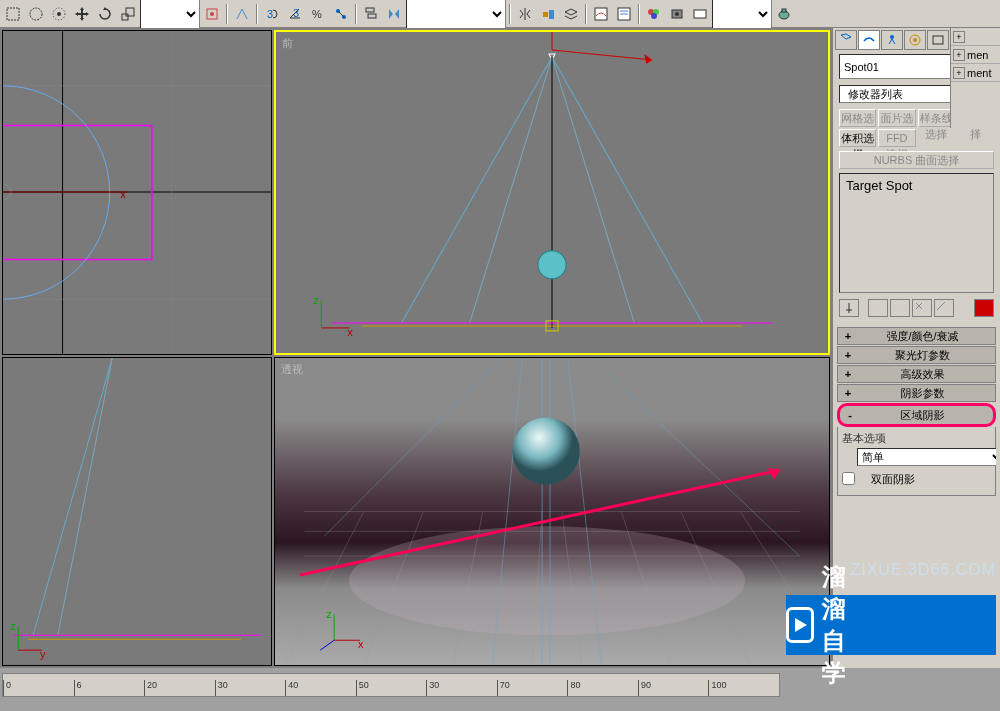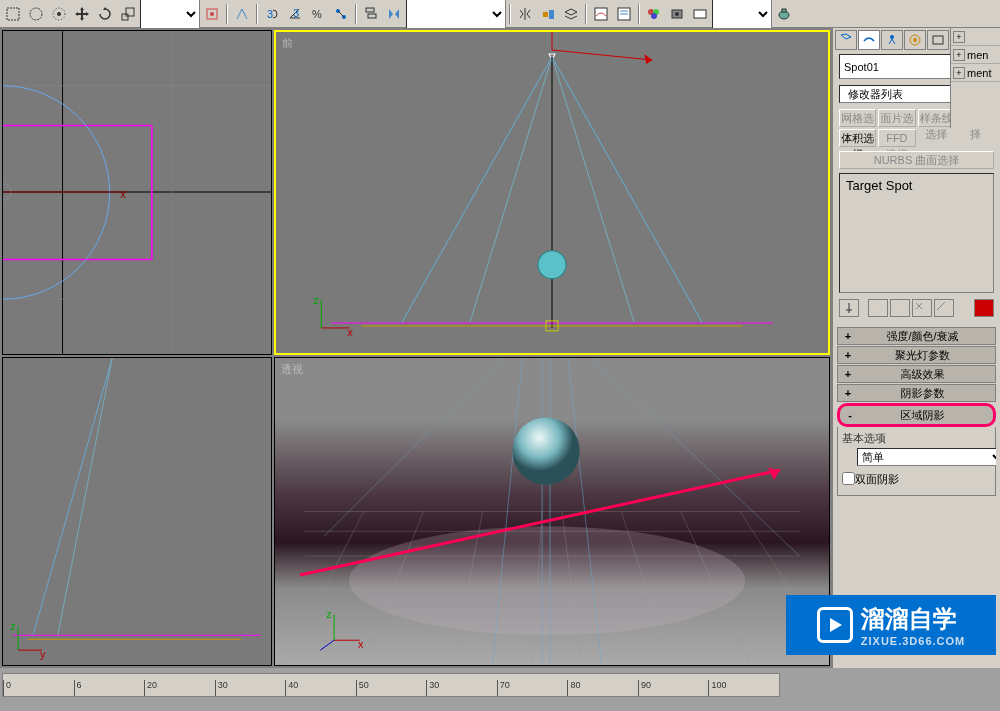--- a/index.html
+++ b/index.html
@@ -47,21 +47,21 @@
 
 .rollouts { margin: 4px 4px; overflow-y: auto; }
 .rollout { margin-bottom: 1px; }
 .rollout-header { display: flex; align-items: center; background: #b8b4ac; border: 1px solid #808080; height: 18px; padding: 0 4px; cursor: pointer; }
 .rollout-header.highlight { border: 3px solid #ff0066; border-radius: 10px; height: 24px; }
 .rollout-toggle { width: 12px; text-align: center; font-weight: bold; }
 .rollout-title { flex: 1; text-align: center; }
 .rollout-body { background: #d4d0c8; border: 1px solid #808080; border-top: none; padding: 4px; }
 .rollout-label { font-size: 11px; color: #333; }
 .rollout-select { width: 100%; height: 18px; background: #fff; border: 1px inset #808080; margin: 2px 15px; }
-.rollout-check { display: flex; align-items: flex-start; gap: 0; margin: 4px 0; }
+.rollout-check { display: flex; align-items: flex-start; gap: 16px; margin: 4px 0; }
 .rollout-group { border: 1px solid #808080; padding: 4px; margin-top: 4px; }
 .rollout-group-title { font-size: 11px; margin-bottom: 2px; }
 .spin-row { display: flex; align-items: center; gap: 4px; margin: 2px 0; }
 .spin-label { flex: 1; font-size: 11px; color: #888; }
 .spin-input { width: 30px; height: 16px; background: #ddd; border: 1px inset #808080; font-size: 10px; text-align: right; padding-right: 2px; }
 .spin-btns { display: flex; flex-direction: column; }
 .spin-btn { width: 10px; height: 8px; background: #d4d0c8; border: 1px solid #808080; font-size: 6px; line-height: 6px; }
 
 
 .extra-panel { position: absolute; right: 0; top: 28px; width: 50px; background: #d4d0c8; border-left: 1px solid #808080; height: 100px; }
@@ -70,22 +70,22 @@
 
 
 .ruler { position: absolute; bottom: 14px; left: 2px; right: 220px; height: 28px; display: flex; align-items: flex-end; }
 .ruler-track { flex: 1; height: 24px; background: #d4d0c8; border: 1px solid #808080; position: relative; }
 .ruler-scale { position: absolute; bottom: 0; left: 0; right: 0; height: 16px; display: flex; }
 .ruler-tick { flex: 1; border-left: 1px solid #555; font-size: 9px; padding-left: 2px; color: #333; position: relative; }
 
 
 .watermark { position: absolute; bottom: 56px; right: 4px; width: 210px; height: 60px; background: #0070d0; display: flex; align-items: center; justify-content: center; color: #fff; font-size: 22px; gap: 8px; }
 .watermark-icon { width: 36px; height: 36px; border: 3px solid #fff; border-radius: 6px; display: flex; align-items: center; justify-content: center; }
-.watermark-text { display: flex; flex-direction: column; }
-.watermark-sub { font-size: 11px; color: #cde; letter-spacing: 1px; font-weight: bold; }
+.watermark-text { display: flex; flex-direction: row; }
+.watermark-sub { font-size: 16px; color: #cde; letter-spacing: 1px; }
 
 
 .arrow-line { position: absolute; z-index: 50; }
 </style>
 </head>
 <body>
 
 <div class="toolbar">
   <button class="tool-btn">
       <svg viewBox="0 0 16 16">

